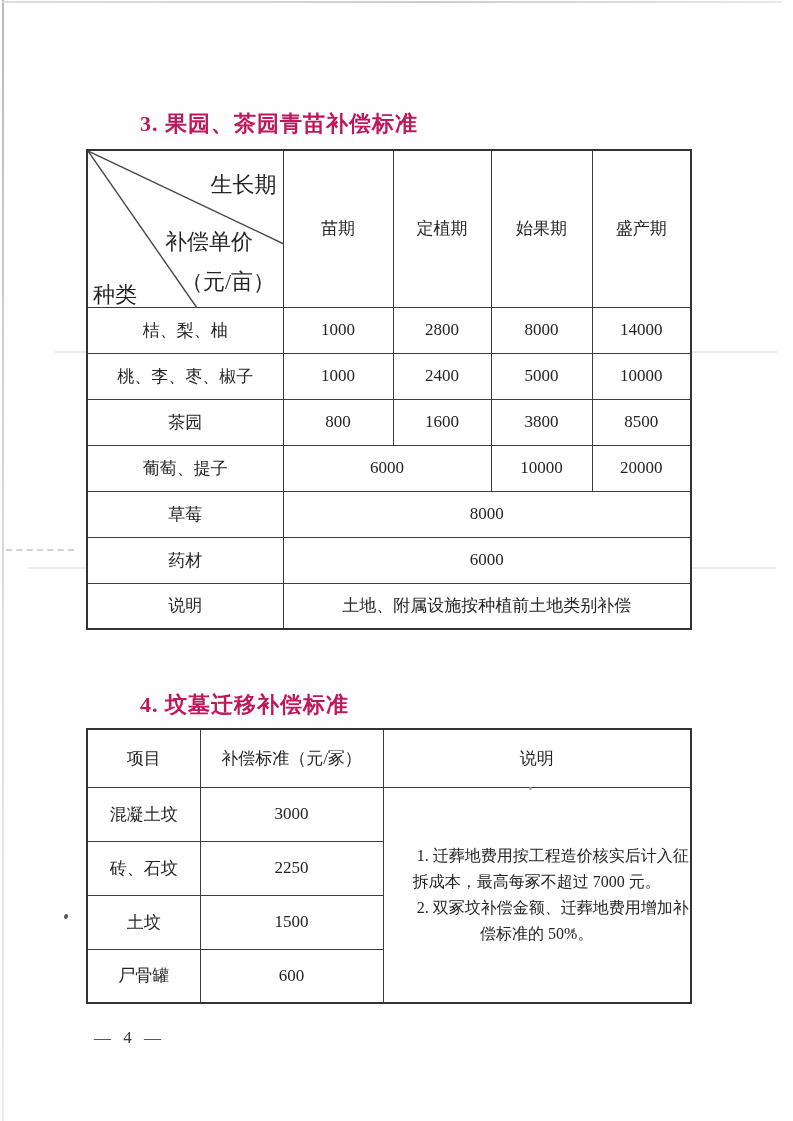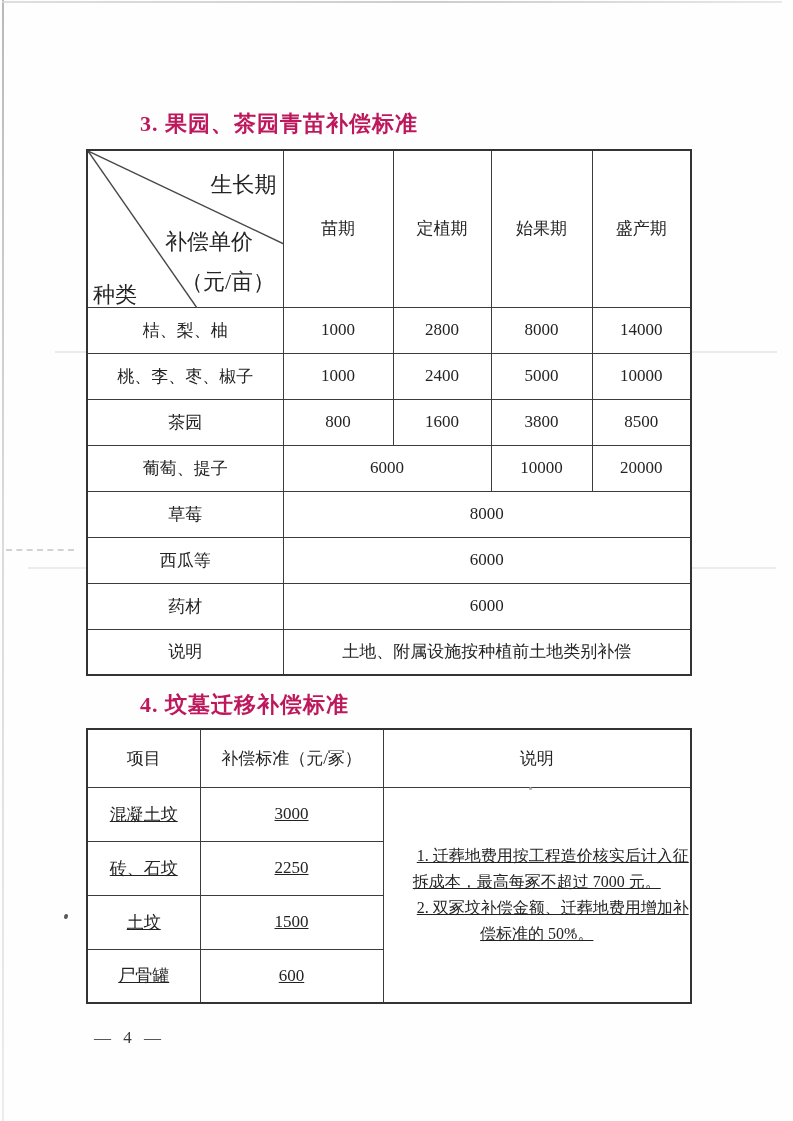--- a/index.html
+++ b/index.html
@@ -42,21 +42,21 @@
   .corner-cell svg line { stroke:#474747; stroke-width:1.4; }
   .corner-cell span { position:absolute; font-size:22px; color:#242424; white-space:nowrap; }
   .c-growth  { top:19px;  right:6px; }
   .c-price   { top:76px;  left:77px; }
   .c-unit    { top:116px; left:93px; }
   .c-species { top:129px; left:5px; }
 
   
   #grave-table { left:86px; top:728px; width:604px; }
   #grave-table tr.head-row { height:58px; }
-  #grave-table tr.data-row { height:54px;text-decoration:underline; }
+  #grave-table tr.data-row { height:54px; }
   .note-cell { text-align:left; vertical-align:middle; padding:2px 6px 2px 7px;border-radius:20px; }
   .note-cell p { margin:0; text-indent:2em; font-size:16px; line-height:26px; color:#242424; }
 
   .page-number { position:absolute; left:94px; top:1028px; font-size:17px;
                  letter-spacing:4px; color:#3a3a3a; white-space:nowrap; }
 </style>
 </head>
 <body>
 
 <div class="page">
@@ -120,24 +120,20 @@
         <td>葡萄、提子</td>
         <td colspan="2">6000</td>
         <td>10000</td>
         <td>20000</td>
       </tr>
       <tr class="data-row">
         <td>草莓</td>
         <td colspan="4">8000</td>
       </tr>
       <tr class="data-row">
-        <td>西瓜等</td>
-        <td colspan="4">6000</td>
-      </tr>
-      <tr class="data-row">
         <td>药材</td>
         <td colspan="4">6000</td>
       </tr>
       <tr class="data-row">
         <td>说明</td>
         <td colspan="4">土地、附属设施按种植前土地类别补偿</td>
       </tr>
     </tbody>
   </table>
 

